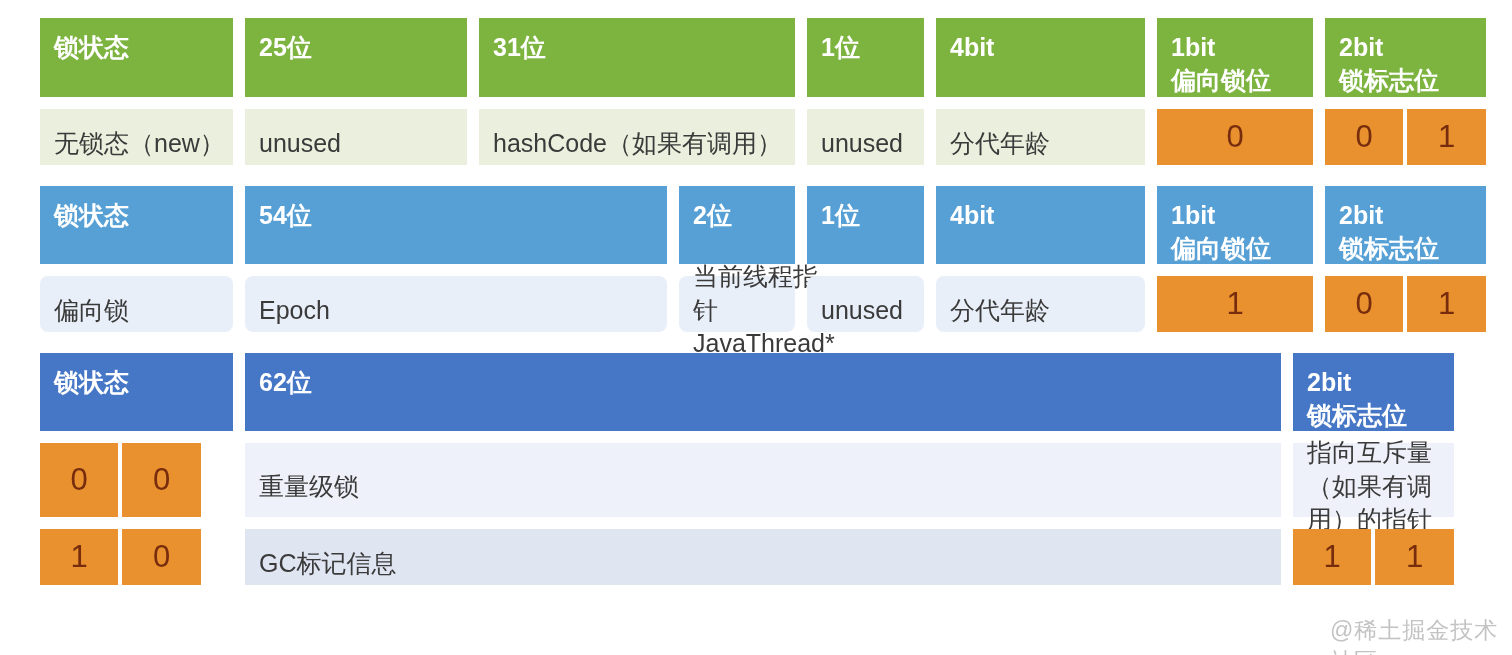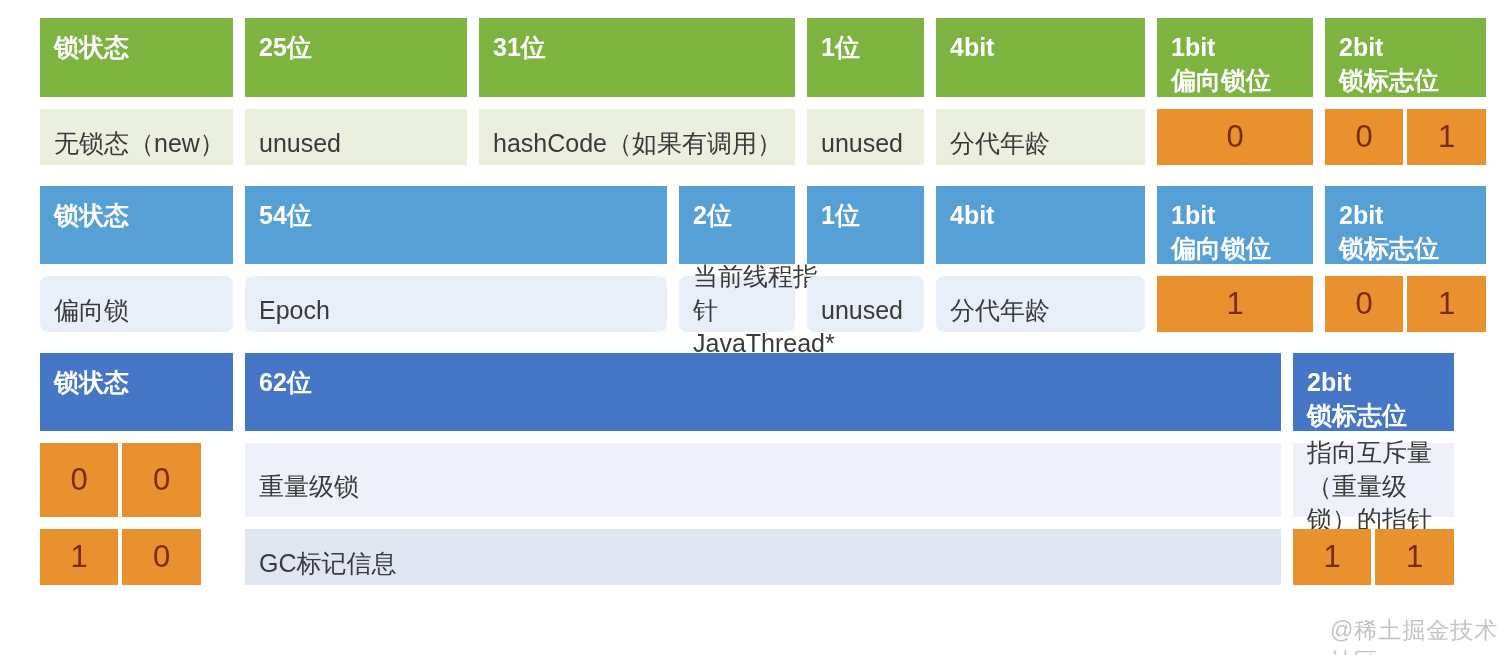--- a/index.html
+++ b/index.html
@@ -94,21 +94,21 @@
   <div class="h navy">62位</div>
   <div class="h navy">2bit
 锁标志位</div>
 
   <div class="split">
     <div class="bit">0</div>
     <div class="bit">0</div>
   </div>
 
   <div class="c lav2">重量级锁</div>
-  <div class="c lav2">指向互斥量（重量级锁）的指针</div>
+  <div class="c lav2">指向互斥量（如果有调用）的指针</div>
   <div class="split">
     <div class="bit">1</div>
     <div class="bit">0</div>
   </div>
 
   <div class="c lav">GC标记信息</div>
   <div class="split">
     <div class="bit">1</div>
     <div class="bit">1</div>
   </div>

